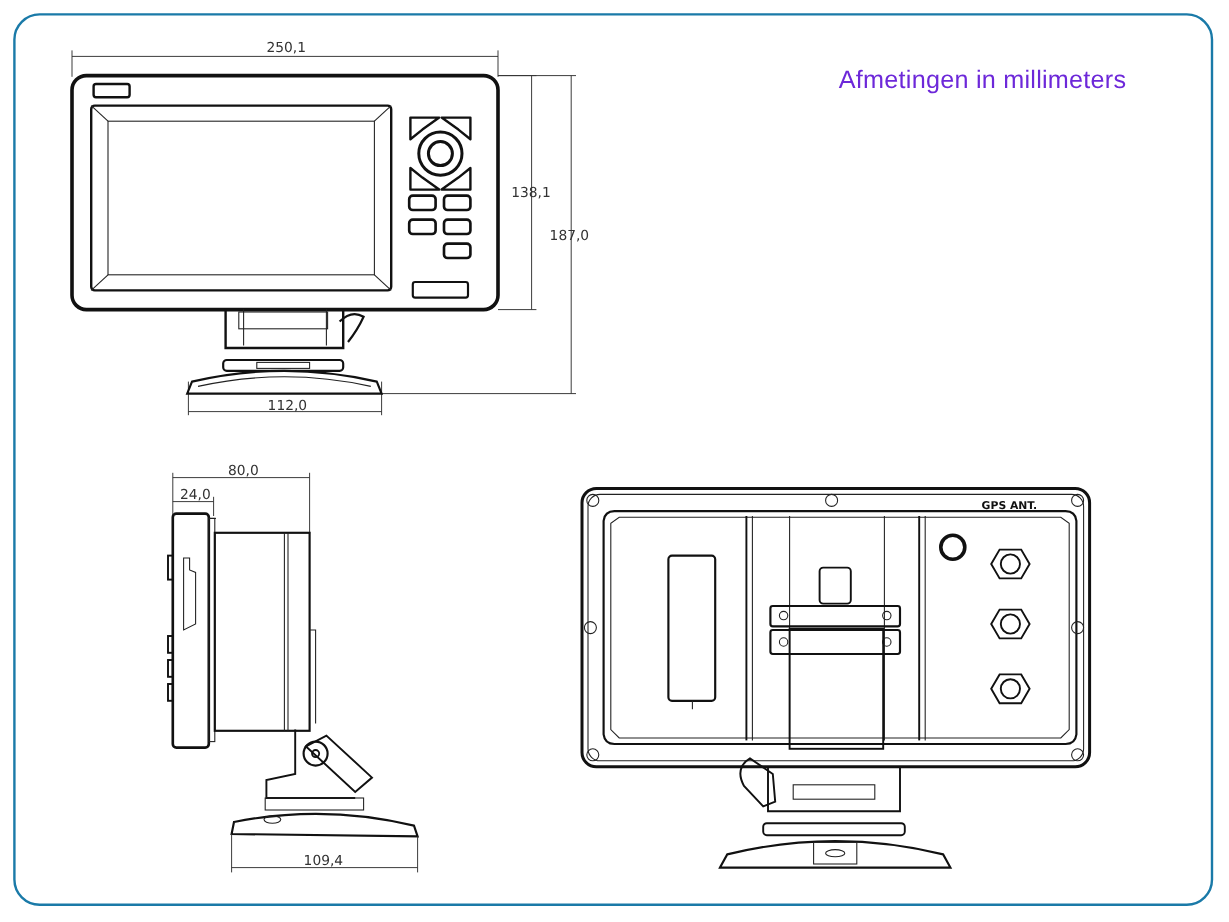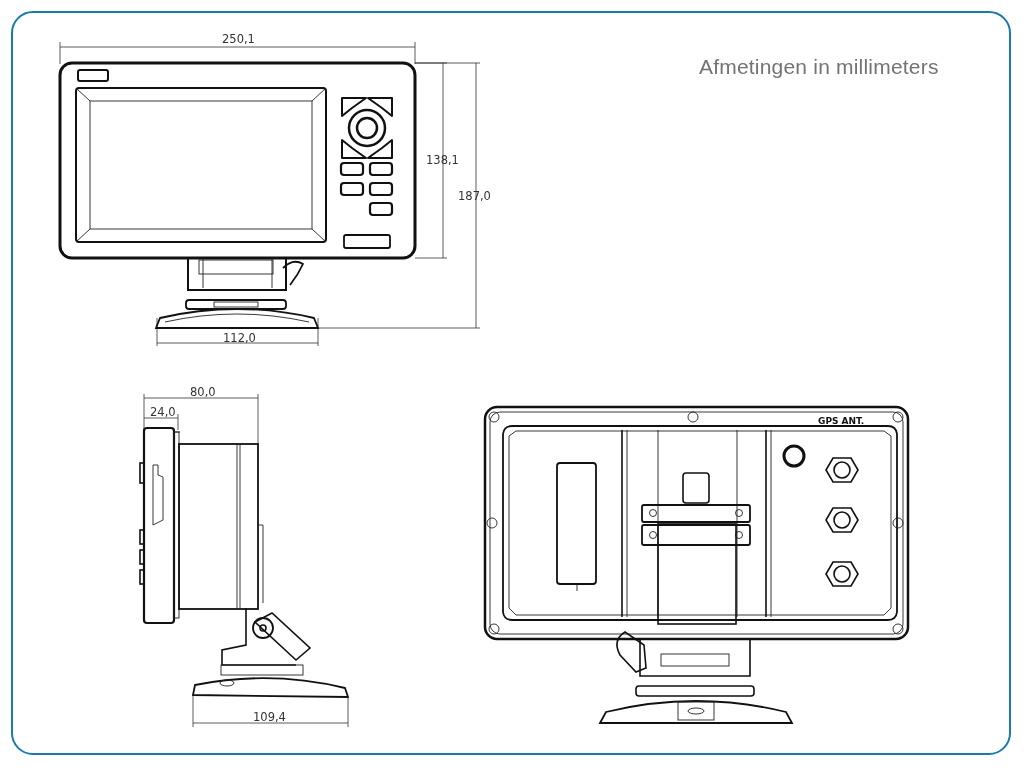--- a/index.html
+++ b/index.html
@@ -2,21 +2,21 @@
 <html><head>
 <meta charset="utf-8">
 <style>
   html, body { margin: 0; padding: 0; background: #ffffff; }
   body { width: 1024px; height: 768px; position: relative; overflow: hidden; font-family: "DejaVu Sans", sans-serif; }
   .frame {
     position: absolute; left: 11px; top: 11px; width: 1000px; height: 744px;
     border: 2px solid #1a7aa8; border-radius: 22px; box-sizing: border-box; background: #fff;
   }
   .caption {
-    position: absolute; left: 699px; top: 55px; font-size: 21px; color: #737373;
+    position: absolute; left: 699px; top: 55px; font-size: 21px; color: #6d28d9;
     font-family: "Liberation Sans", sans-serif; letter-spacing: 0.2px;
   }
   svg { position: absolute; left: 0; top: 0; }
   .dim { font-family: "DejaVu Sans", sans-serif; font-size: 11.5px; fill: #333; }
   .ln { stroke: #111; fill: none; }
   .thin { stroke: #222; stroke-width: 0.9; fill: none; }
   .dl { stroke: #333; stroke-width: 0.8; fill: none; }
 </style>
 </head>
 <body>

